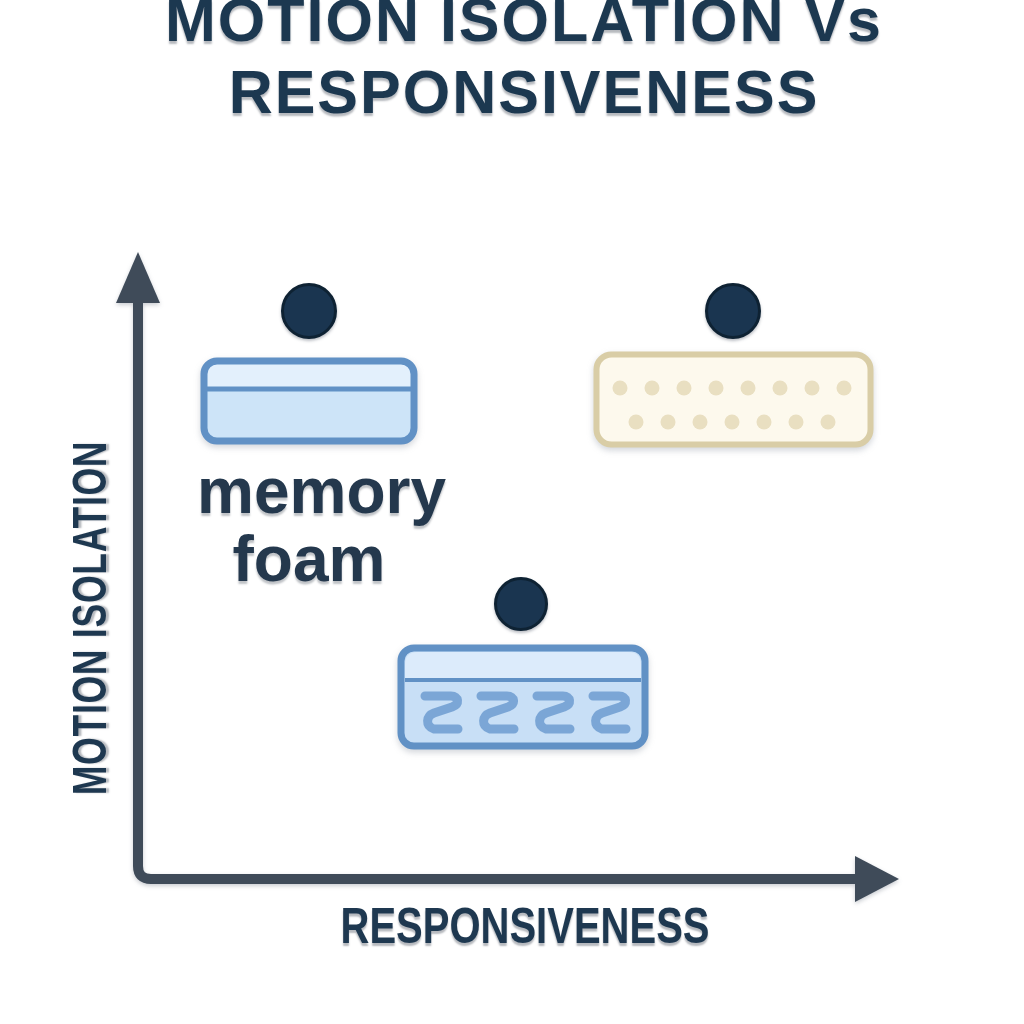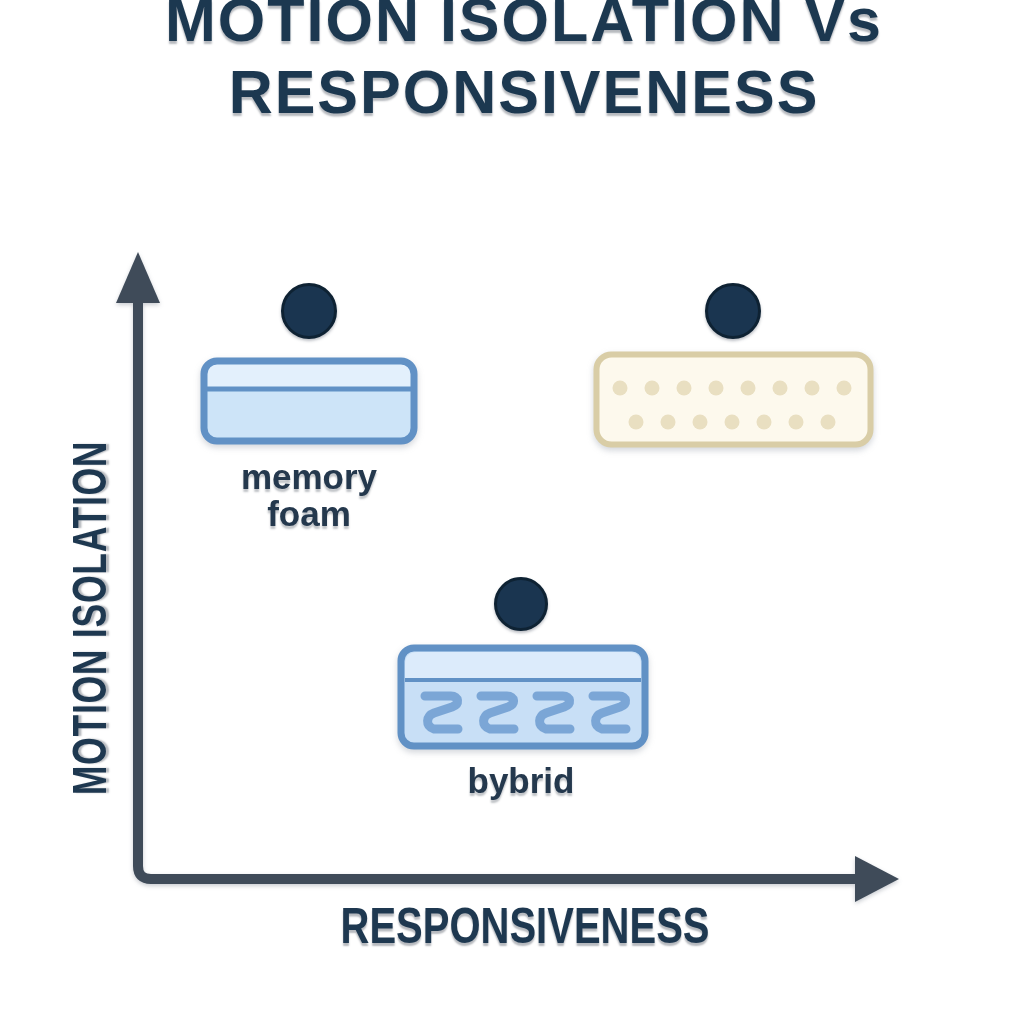--- a/index.html
+++ b/index.html
@@ -38,21 +38,21 @@
   .dot-memory{left:281px;top:283px;width:56px;height:56px;}
   .dot-latex{left:705px;top:283px;width:56px;height:56px;}
   .dot-hybrid{left:494px;top:577px;width:54px;height:54px;}
   
   .mattress{position:absolute;filter:drop-shadow(0 3px 3px rgba(110,120,135,0.30));}
   .mat-memory{left:200px;top:357px;}
   .mat-latex{left:593px;top:351px;}
   .mat-hybrid{left:397px;top:644px;}
   
   .plabel{
-    position:absolute;text-align:center;font-size:35px;font-weight:700;
+    position:absolute;text-align:center;font-size:64px;font-weight:700;
     color:#24384d;line-height:1.06;text-shadow:0 3px 2px rgba(45,55,70,0.30);
   }
   .plabel-memory{left:197px;top:458px;width:224px;}
   .plabel-latex{left:633px;top:459px;width:200px;}
   .plabel-hybrid{left:411px;top:762px;width:220px;}
 </style>
 </head>
 <body>
 
 <div class="stage">
@@ -106,15 +106,14 @@
     <path d="M8 36 V21 Q8 8 21 8 H231 Q244 8 244 21 V36 Z" fill="#dcebfb"></path>
     <line x1="8" y1="36" x2="244" y2="36" stroke="#6191c5" stroke-width="4"></line>
     <g fill="none" stroke="#7ba6d6" stroke-width="9" stroke-linecap="round" stroke-linejoin="round">
       <path transform="translate(24,46)" d="M4 6 H30 C38 6 39 14 31 17 L13 23 C5 26 4 36 13 39 H37"></path>
       <path transform="translate(80,46)" d="M4 6 H30 C38 6 39 14 31 17 L13 23 C5 26 4 36 13 39 H37"></path>
       <path transform="translate(136,46)" d="M4 6 H30 C38 6 39 14 31 17 L13 23 C5 26 4 36 13 39 H37"></path>
       <path transform="translate(192,46)" d="M4 6 H30 C38 6 39 14 31 17 L13 23 C5 26 4 36 13 39 H37"></path>
     </g>
     <rect x="4" y="4" width="244" height="98" rx="13" fill="none" stroke="#6191c5" stroke-width="7"></rect>
   </svg>
-  <div class="plabel plabel-hybrid">bybrid</div>
 
 </div>
 
 </body></html>

